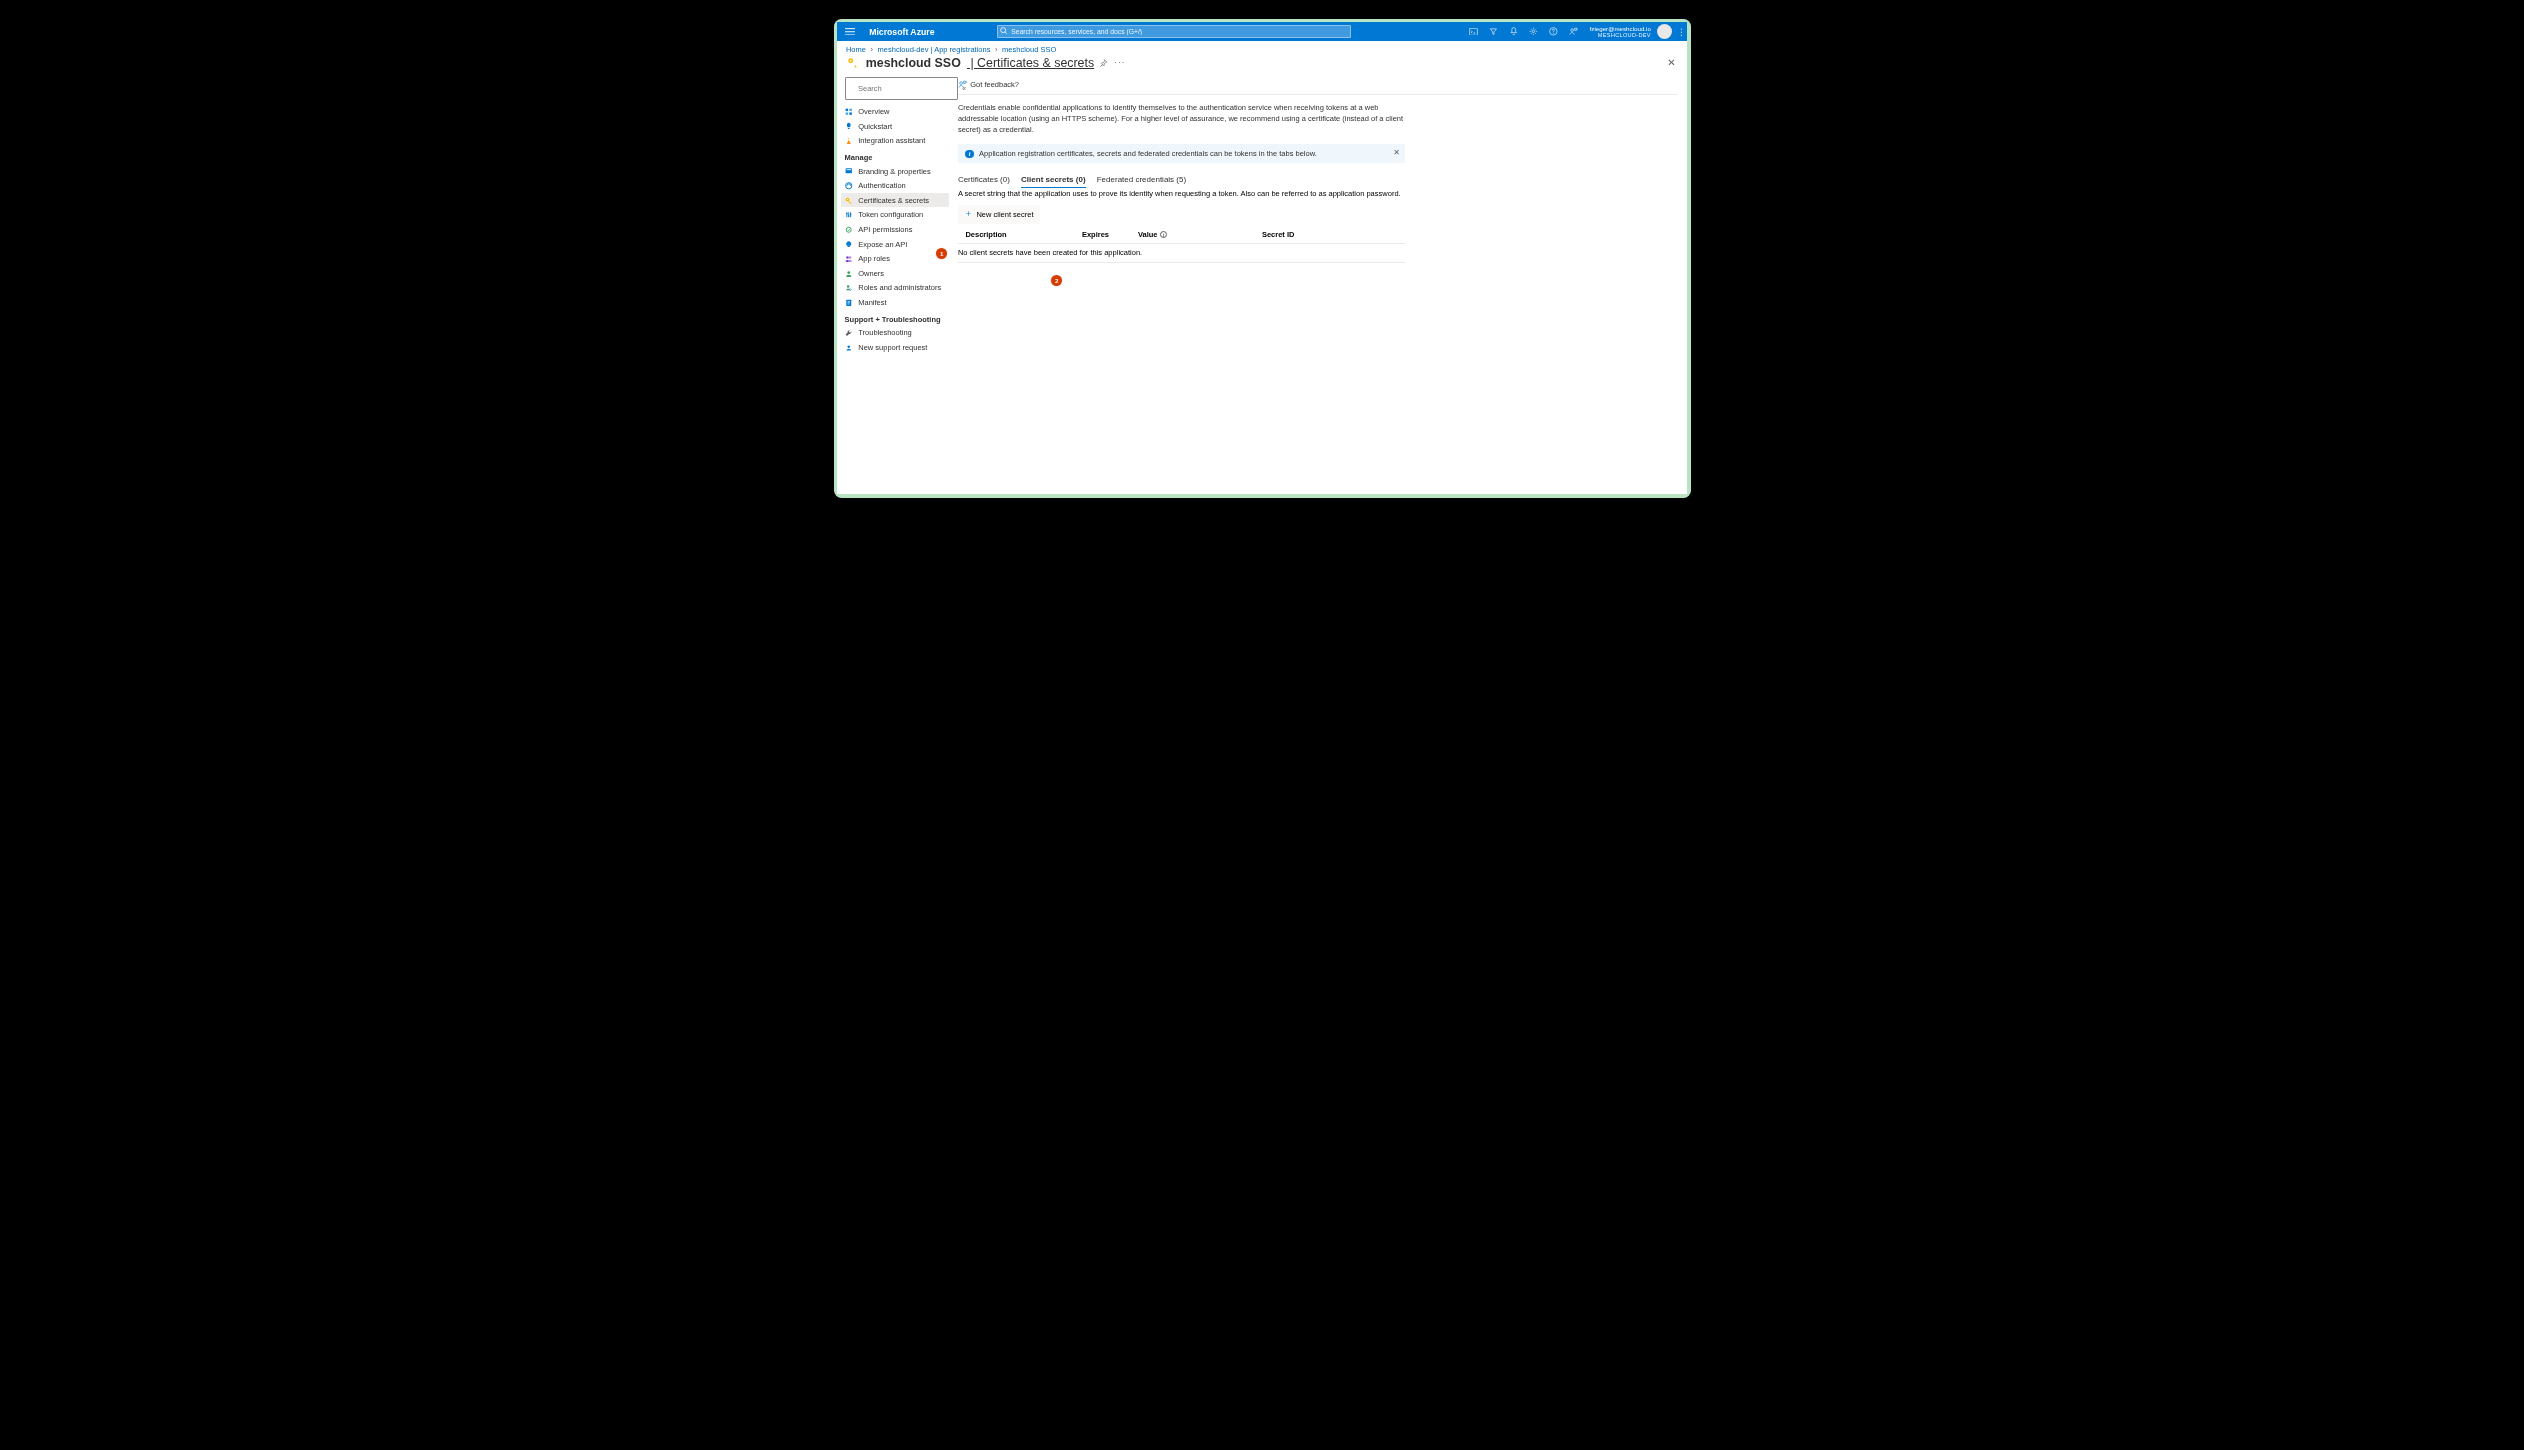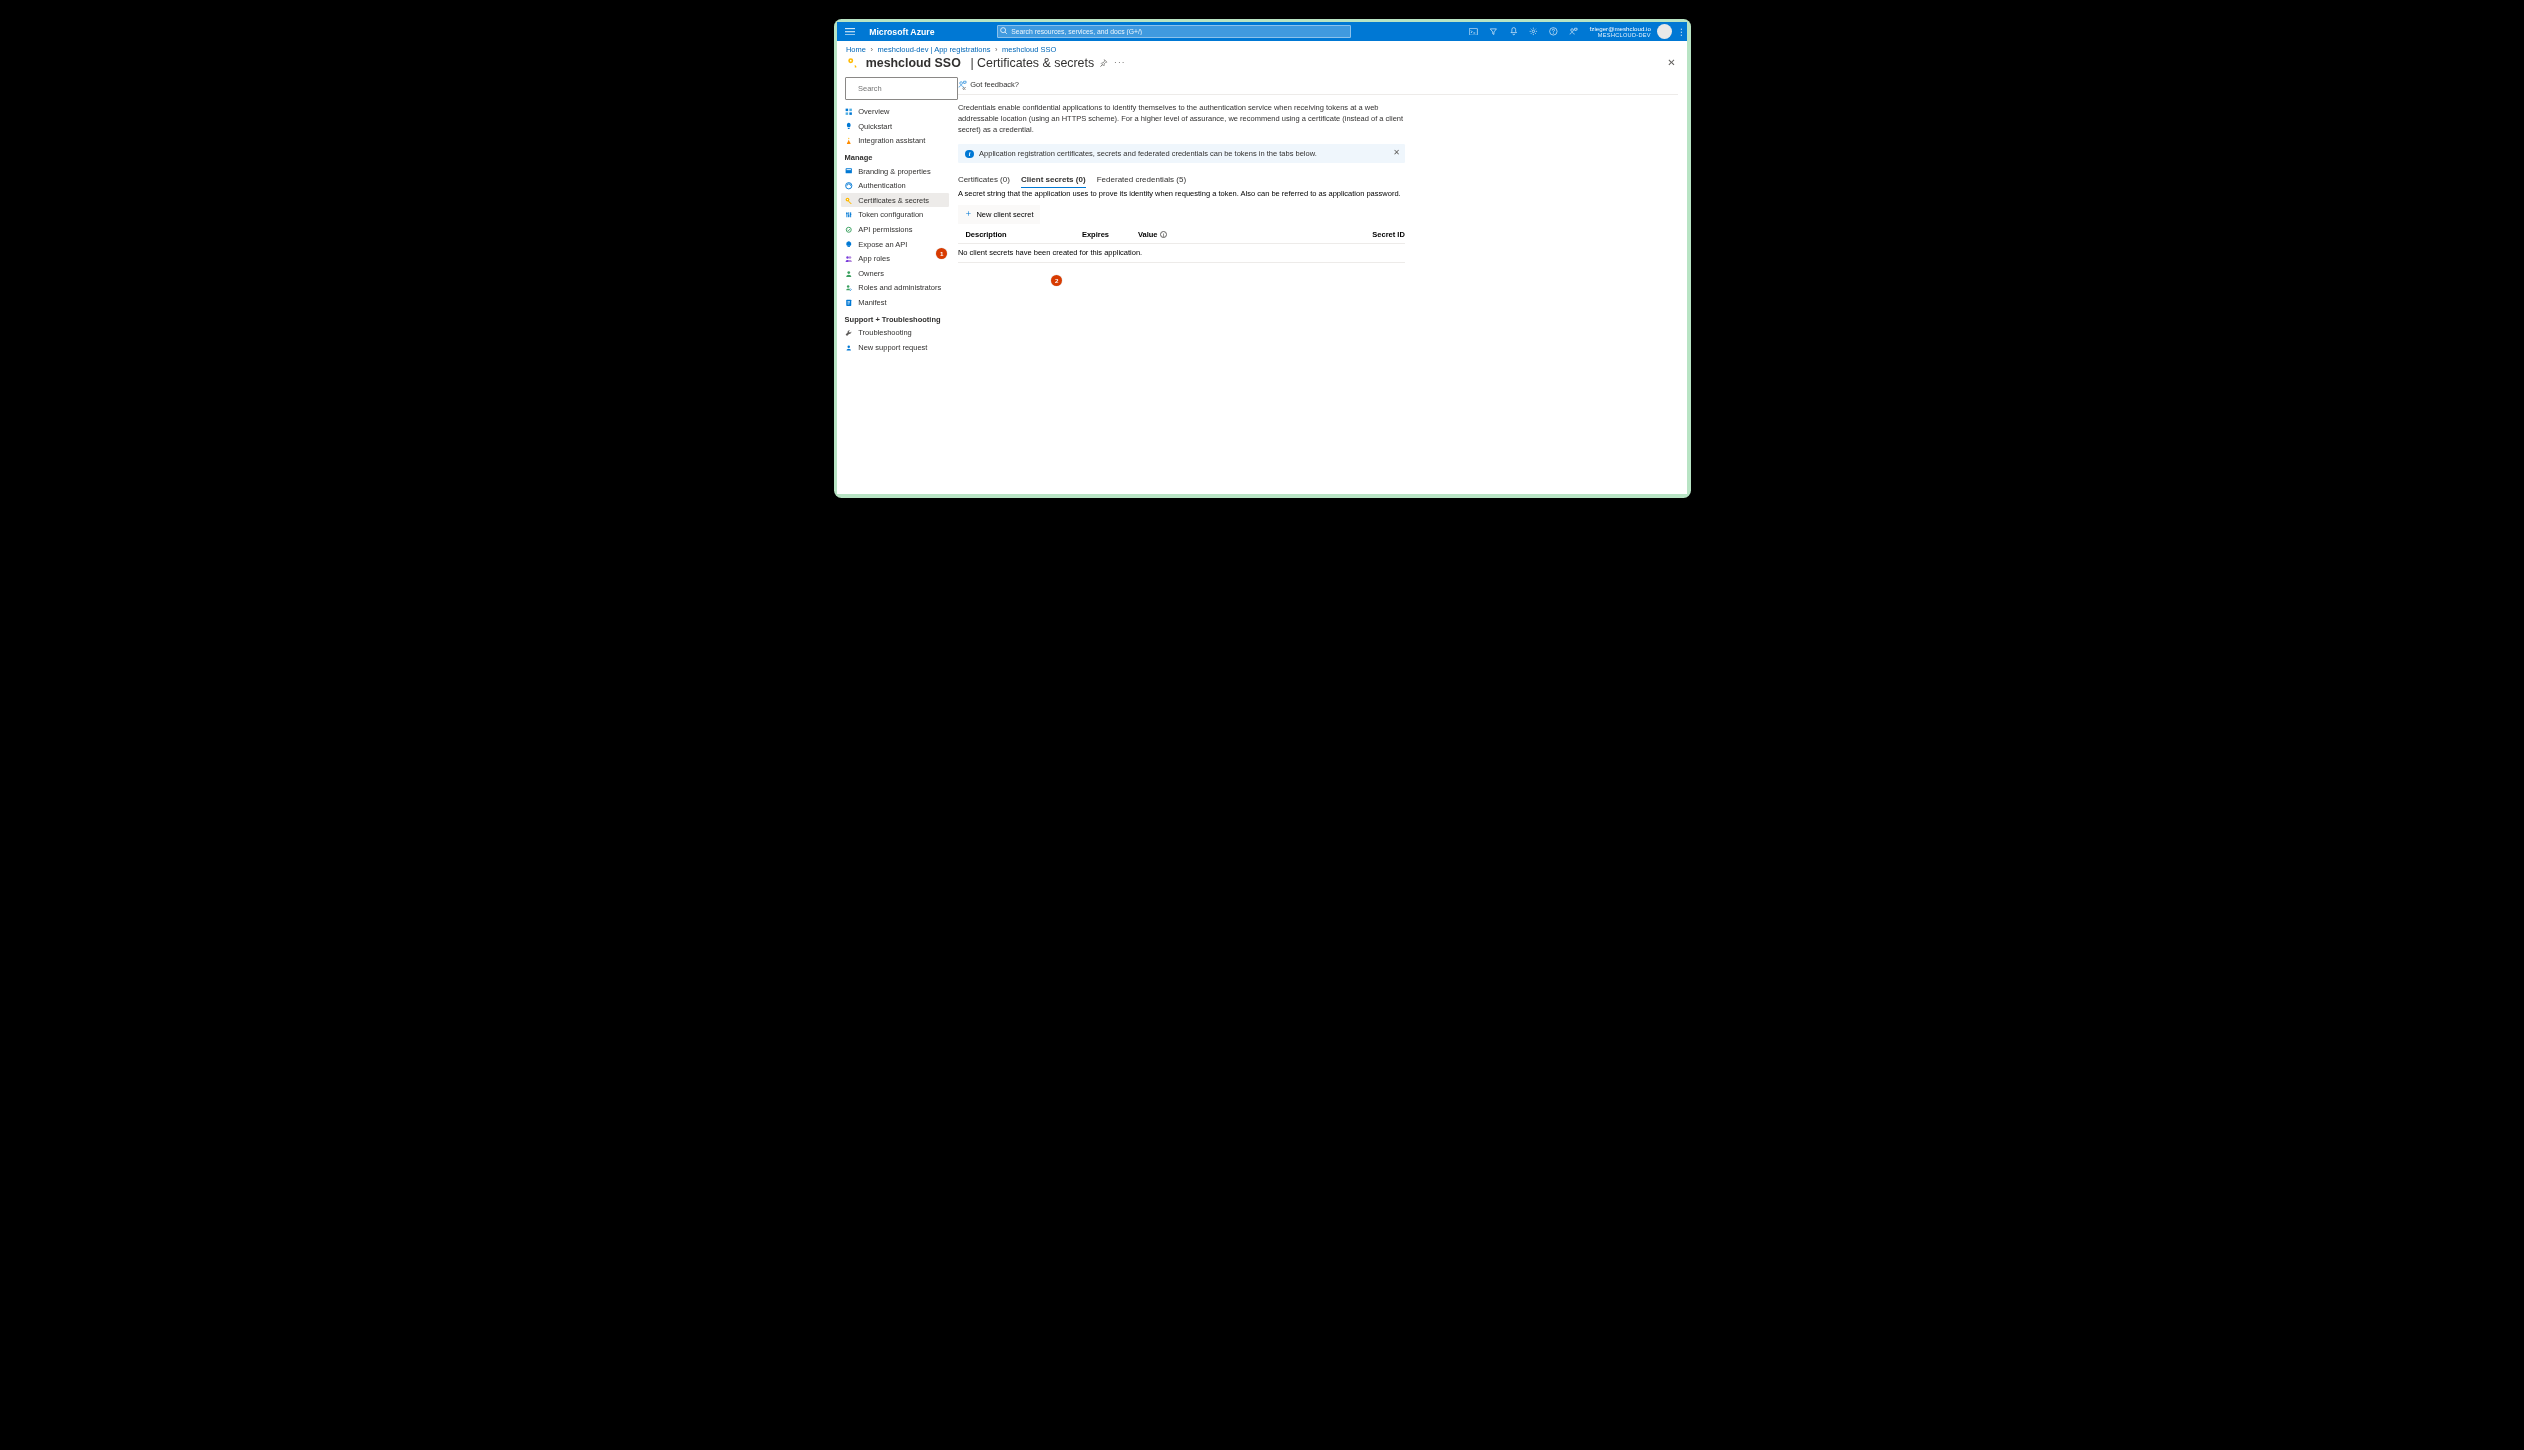--- a/index.html
+++ b/index.html
@@ -27,21 +27,21 @@
 
     
     .crumbs { padding: 3.7px 8.7px 1.2px; font-size:7.5px; color:#323130; }
     .crumbs a { color:#0067b8; text-decoration:none; cursor:pointer; }
     .crumbs .sep { color:#605e5c; margin:0 2.5px; }
 
     
     .titlerow { display:flex; align-items:center; padding:1.2px 8.7px 3.7px; gap:6.2px; }
     .keyicon { width:13.7px; height:13.7px; display:flex; align-items:center; justify-content:center; }
     .ptitle { font-size:12.4px; font-weight:600; color:#323130; }
-    .psub  { font-size:12.4px; font-weight:400; color:#323130; }
+    .psub  { font-size:12.4px; font-weight:400; color:#323130;text-decoration:underline; }
     .pin-ic, .more-ic { color:#605e5c; cursor:pointer; font-size:8px; }
     .more-ic { letter-spacing:1.2px; }
     .close-x { margin-left:auto; margin-right:2.5px; color:#605e5c; cursor:pointer; font-size:10px; font-weight:400; }
 
     
     .body { flex:1; display:flex; overflow:hidden; }
     .side { width:112px; padding:3.7px 0 3.7px 3.7px; border-right:none; font-size:7.5px; color:#323130; }
     .side .searchrow { display:flex; align-items:center; gap:3.7px; padding:0 2.5px 3.7px 3.7px; }
     .side .searchbox { flex:1; border:0.6px solid #8a8886; border-radius:1px; height:23px; padding:0 2.5px 0 12.4px; font-size:7.5px; position:relative; }
     .side .searchrow { position:relative; }
@@ -64,21 +64,21 @@
     .tabs { display:flex; gap:11.2px; font-size:8px; margin-bottom:1.2px; }
     .tab { padding:2.5px 0 3.7px; cursor:pointer; color:#323130; border-bottom:1.2px solid transparent; }
     .tab.active { font-weight:600; border-bottom-color:#0078d4; }
     .tabdesc { font-size:7.5px; margin-bottom:6.2px; }
     .newbtn { display:inline-flex; align-items:center; gap:3.7px; padding:3.7px 6.2px; cursor:pointer; font-size:7.5px; border:none; background:#faf9f8; position:relative; }
     .plus { color:#0078d4; font-size:8.7px; font-weight:400; }
     .thead { display:flex; padding:3.7px 0; font-size:7.5px; font-weight:600; width:447px; margin-top:2.5px; }
     .thead .c1 { flex:0 0 124px; padding-left:7.5px;}
     .thead .c2 { flex:0 0 56px; }
     .thead .c3 { flex:0 0 124px; display:flex; align-items:center; gap:2.5px;}
-    .thead .c4 { flex:1;text-align:right; }
+    .thead .c4 { flex:1; }
     .tline { height:0.6px; background:#edebe9; width:447px; }
     .empty { font-size:7.5px; padding:5px 0; }
     .hint-ic { display:inline-flex; width:7.5px; height:7.5px; border:0.6px solid #605e5c; border-radius:50%; align-items:center; justify-content:center; font-size:5px; color:#605e5c; }
 
     
     .badge { position:absolute; width:11.2px; height:11.2px; border-radius:50%; background:#d83b01; color:#fff; font-size:6.2px; font-weight:700; display:flex; align-items:center; justify-content:center; z-index:5; box-shadow:0 0 0 0.6px rgba(0,0,0,.1);}
     .b1 { left:99px; top:174px; }
     .b2 { left:214px; top:201px; }
 
     svg { display:block; }

